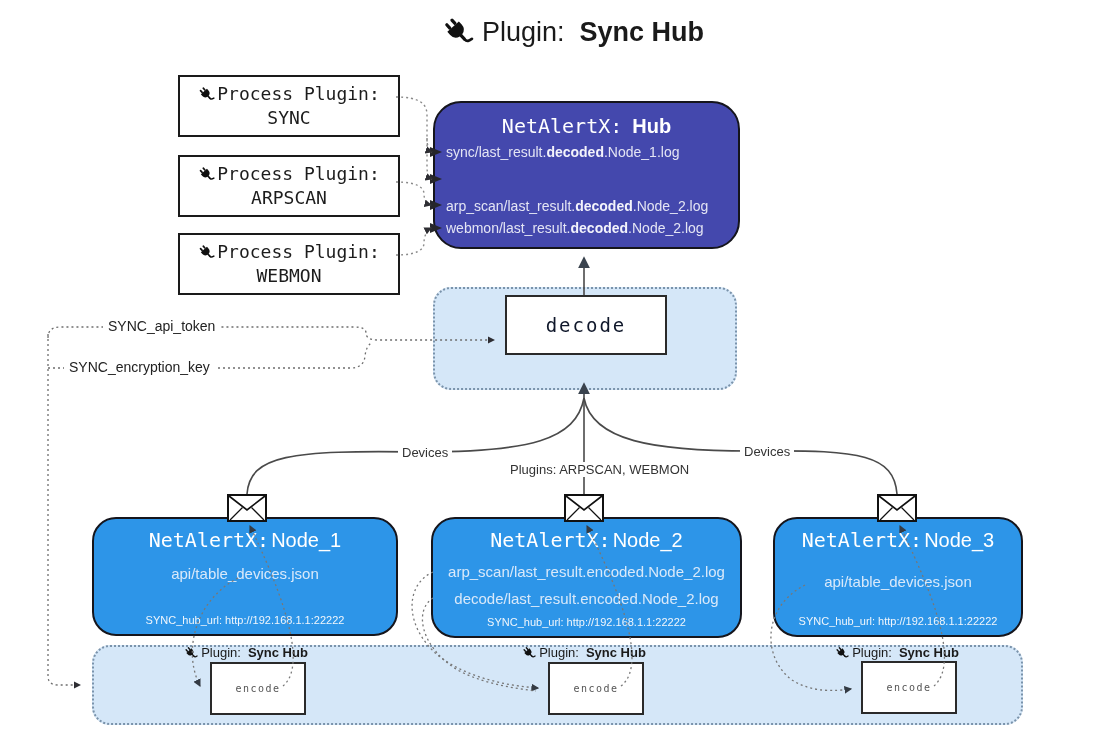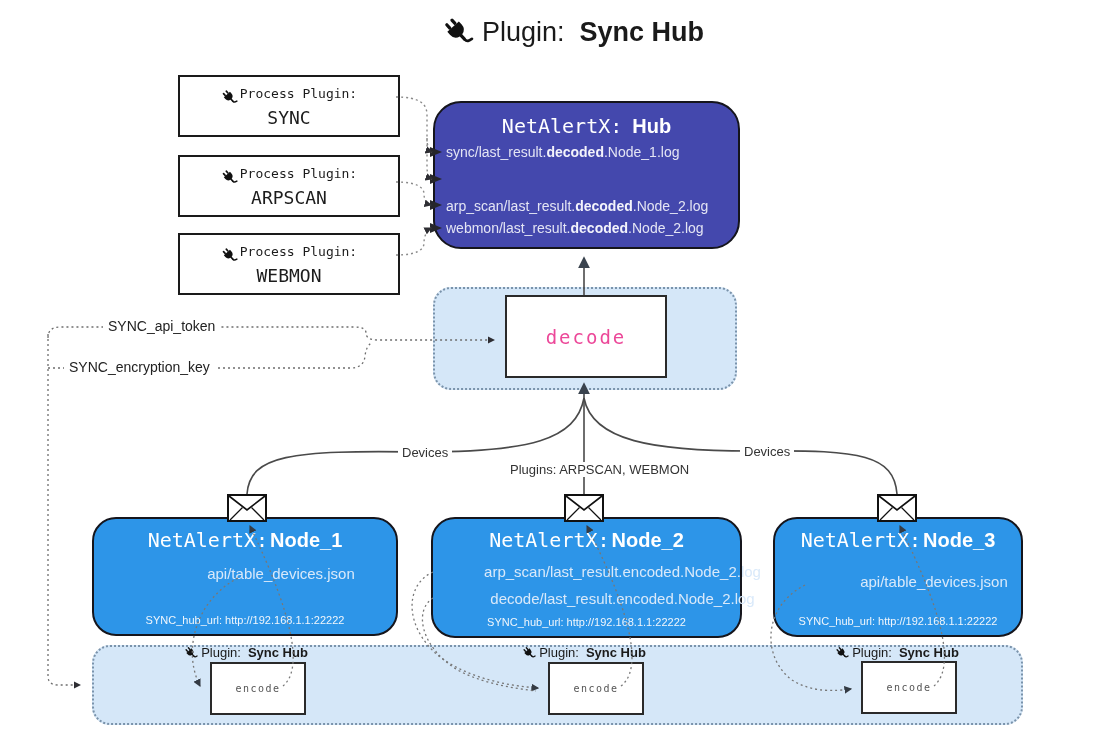--- a/index.html
+++ b/index.html
@@ -11,50 +11,50 @@
   
   .title{left:442px;top:16px;display:flex;align-items:center;gap:8px;font-size:27px;color:#1a1a1a;z-index:6;}
   .title .name{font-weight:bold;margin-left:7px;}
   .plug-lg{width:32px;height:32px;}
   .plug-sm{width:17px;height:17px;}
   .plug-xs{width:14px;height:14px;}
 
   
   .pbox{left:178px;width:218px;height:58px;background:#fff;border:2px solid #1a1a1a;z-index:2;
         display:flex;flex-direction:column;align-items:center;justify-content:center;}
-  .pbox .r1{display:flex;align-items:flex-end;gap:2px;font-size:13px;line-height:24px;}
+  .pbox .r1{display:flex;align-items:center;gap:2px;font-size:18px;line-height:24px;}
   .pbox .r2{font-size:18px;line-height:24px;}
 
   
   .hub-url{left:433px;top:78px;width:307px;text-align:center;font-size:11px;color:#222;z-index:2;}
   .hub{left:433px;top:101px;width:307px;height:148px;background:#4448ad;border:2.5px solid #15151c;
        border-radius:28px;z-index:1;box-sizing:border-box;}
   .hub-title{position:absolute;left:0;top:11px;width:100%;text-align:center;color:#fff;font-size:20px;}
   .hub-title .name{font-weight:bold;margin-left:10px;font-family:"Liberation Sans",sans-serif;}
   .hublog{position:absolute;left:11px;font-size:14px;color:#e4e5f4;white-space:nowrap;}
   .hublog b{color:#f3f3fb;}
 
   
   .panel{background:#d5e7f8;border:2px dotted #7a93ab;border-radius:18px;box-sizing:border-box;z-index:1;}
   .decode-panel{left:433px;top:287px;width:304px;height:103px;}
   .whitebox{background:#fff;border:2px solid #2a2a2a;box-sizing:border-box;z-index:2;
             display:flex;align-items:center;justify-content:center;}
-  .decode-box{left:505px;top:295px;width:162px;height:83px;font-size:19px;letter-spacing:2px;color:#ec4899;}
+  .decode-box{left:505px;top:295px;width:162px;height:60px;font-size:19px;letter-spacing:2px;color:#0f172a;}
 
   
   .tok{font-size:14px;color:#222;background:#fff;padding:0 5px;z-index:6;white-space:nowrap;}
 
   
   .edge-lab{font-size:13px;color:#333;background:#fff;padding:0 4px;z-index:6;white-space:nowrap;}
 
   
   .node{background:#2d95e8;border:2.5px solid #15151c;border-radius:24px;z-index:1;box-sizing:border-box;}
   .node-title{position:absolute;left:0;top:9px;width:100%;text-align:center;color:#fff;font-size:20px;}
-  .node-title .name{font-weight:bold;margin-left:2px;font-family:"Liberation Sans",sans-serif;text-align:right;}
-  .nfile{position:absolute;left:0;width:100%;text-align:center;font-size:15px;color:#d9e9fa;white-space:nowrap;padding-left:36px;}
+  .node-title .name{font-weight:normal;margin-left:2px;font-family:"Liberation Sans",sans-serif;text-align:right;}
+  .nfile{position:absolute;left:0;width:100%;text-align:center;font-size:15px;color:#d9e9fa;white-space:nowrap;}
   .nurl{position:absolute;left:0;bottom:8px;width:100%;text-align:center;font-size:11px;color:#f0f6fc;white-space:nowrap;}
 
   .env{width:40px;height:28px;z-index:5;}
 
   
   .bottom-panel{left:92px;top:645px;width:931px;height:80px;}
   .enc-box{top:662px;width:96px;height:53px;font-size:10px;letter-spacing:1.5px;color:#555;}
   .enc-lab{top:645px;width:220px;display:flex;align-items:center;justify-content:center;gap:3px;
            font-size:13px;color:#1a1a1a;z-index:3;white-space:nowrap;}
   .enc-lab .name{font-weight:bold;margin-left:4px;}

